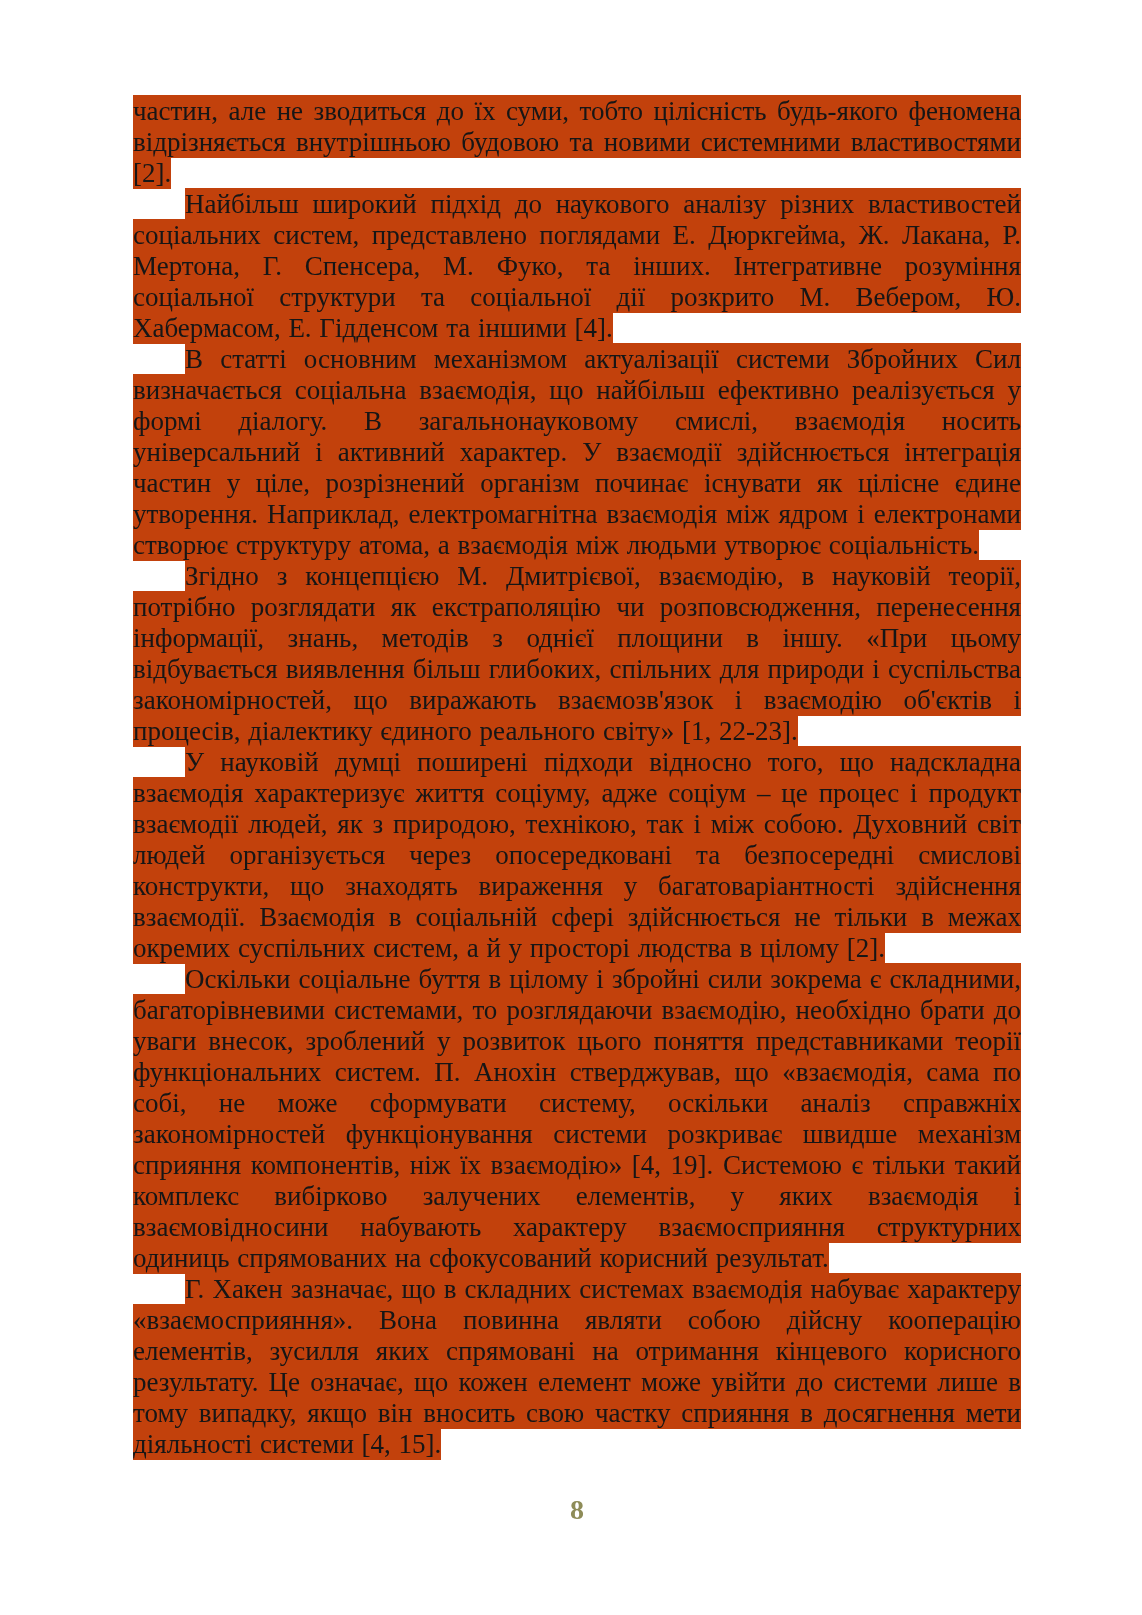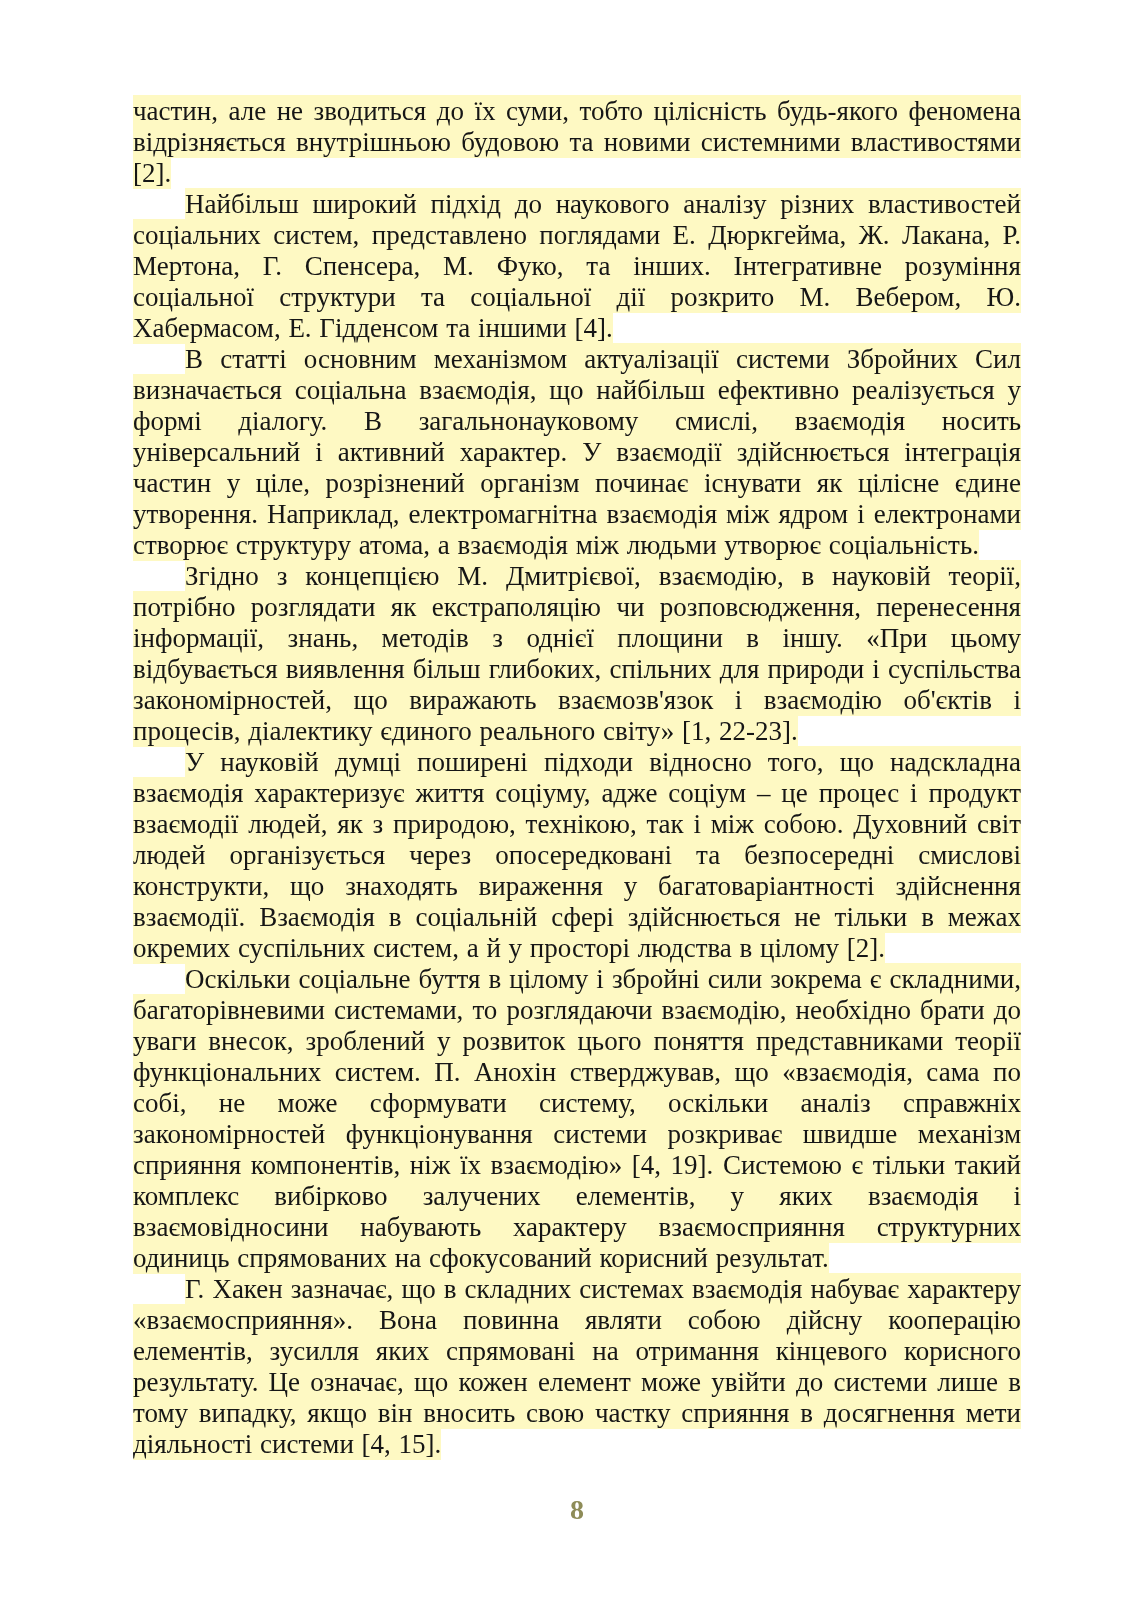--- a/index.html
+++ b/index.html
@@ -28,21 +28,21 @@
     font-size: 27px;
     line-height: 31px;
     color: #161616;
     word-spacing: 1px;
   }
   p.para.indent {
     text-indent: 52px;
   }
   
   span.hl {
-    background-color: #fef9c3;
+    background-color: #c2410c;
     padding: 1px 0;
     -webkit-box-decoration-break: clone;
     box-decoration-break: clone;
   }
   .page-number {
     position: absolute;
     top: 1494px;
     left: 133px;
     width: 888px;
     text-align: center;

